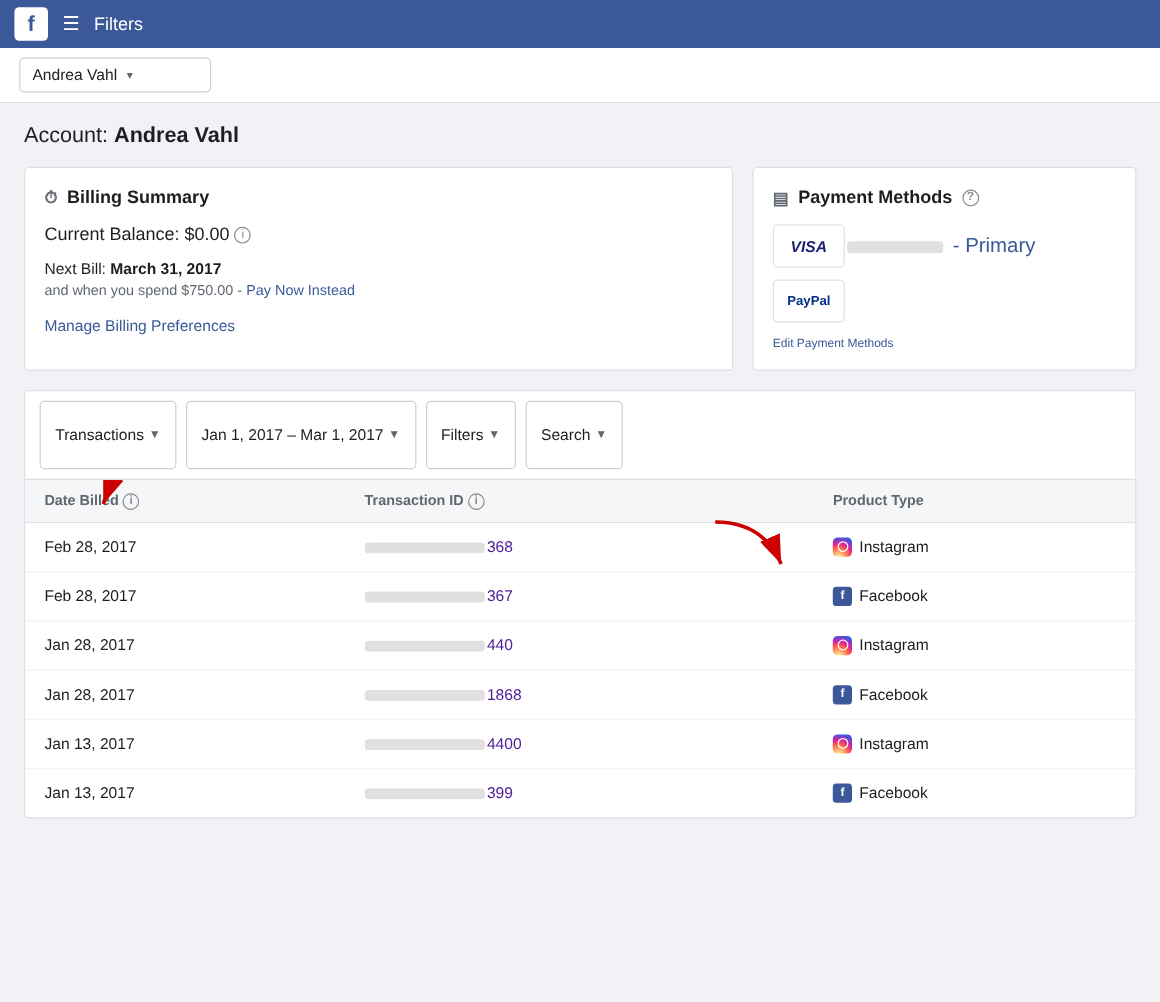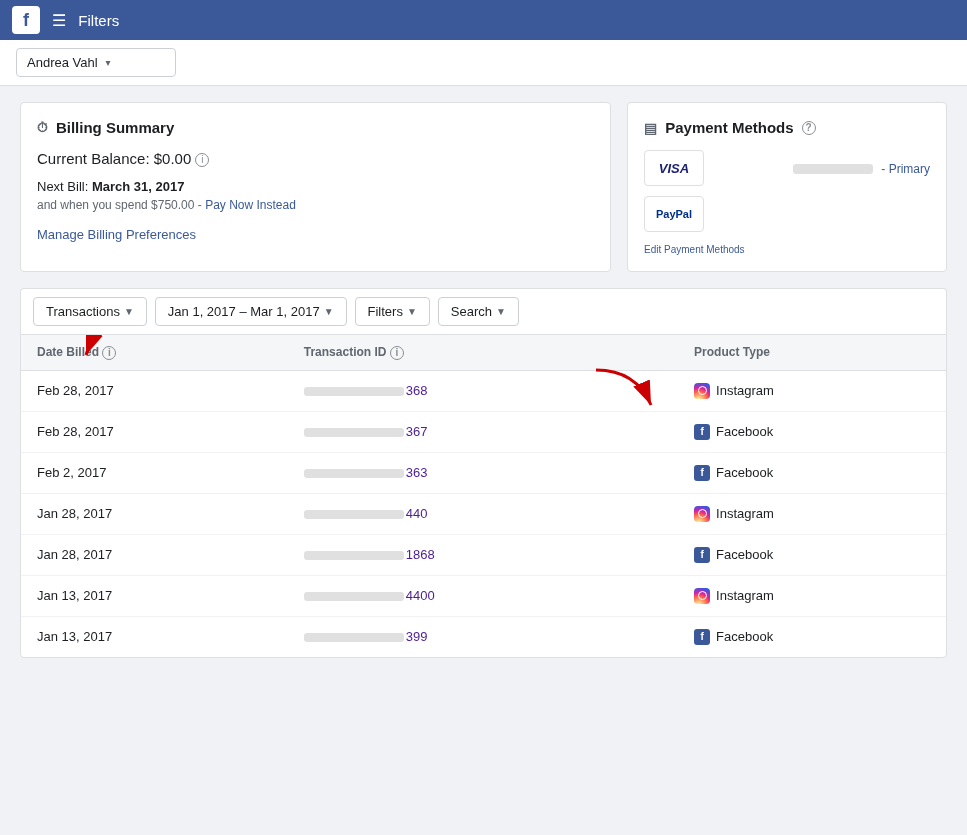--- a/index.html
+++ b/index.html
@@ -151,22 +151,21 @@
       color: #3b5998;
       cursor: pointer;
       text-decoration: none;
     }
 
     
     .payment-item {
       display: flex;
       align-items: center;
       margin-bottom: 10px;
-      gap: 22px;
-      text-align: right;
+      gap: 2px;
     }
     .payment-logo {
       width: 60px;
       height: 36px;
       border: 1px solid #dddfe2;
       border-radius: 4px;
       display: flex;
       align-items: center;
       justify-content: center;
       font-weight: 900;
@@ -180,21 +179,21 @@
     }
     .payment-blur {
       display: inline-block;
       width: 80px;
       height: 10px;
       background: #e0e0e0;
       border-radius: 3px;
       vertical-align: middle;
     }
     .payment-tag {
-      font-size: 12px;
+      font-size: 17px;
       color: #3b5998;
       margin-left: 4px;
     }
     .edit-payment-link {
       display: block;
       margin-top: 12px;
       color: #3b5998;
       font-size: 10px;
       text-decoration: none;
       cursor: pointer;
@@ -207,21 +206,21 @@
       border-bottom: none;
       border-radius: 4px 4px 0 0;
       padding: 8px 12px;
       display: flex;
       align-items: center;
       gap: 8px;
     }
     .toolbar-btn {
       border: 1px solid #ccd0d5;
       border-radius: 4px;
-      padding: 6px 12px;
+      padding: 20px 12px;
       background: #fff;
       font-size: 13px;
       cursor: pointer;
       display: flex;
       align-items: center;
       gap: 4px;
       color: #1c1e21;
     }
     .toolbar-btn-primary {
       background: #fff;
@@ -337,20 +336,24 @@
 
 <div class="account-bar">
   <div class="account-selector">
     <span class="account-selector-name">Andrea Vahl</span>
     <span class="chevron-down">▾</span>
   </div>
 </div>
 
 <div class="page-content">
 
+  <div class="page-title">
+    <span>Account:</span>
+    <strong>Andrea Vahl</strong>
+  </div>
 
   <div class="main-grid">
 
     <div class="card">
       <div class="card-title">
         <span class="card-title-icon">⏱</span>
         <span>Billing Summary</span>
       </div>
       <div class="balance-row">
         <span>Current Balance:</span>
@@ -453,30 +456,20 @@
             <td>
               <div class="product-type-cell">
                 <span class="ig-icon-small"></span>
                 <span>Instagram</span>
               </div>
             </td>
           </tr>
           <tr>
             <td>Feb 28, 2017</td>
             <td><span class="transaction-blur"></span><a class="transaction-link">367</a></td>
-            <td>
-              <div class="product-type-cell">
-                <span class="fb-icon-small">f</span>
-                <span>Facebook</span>
-              </div>
-            </td>
-          </tr>
-          <tr>
-            <td>Feb 2, 2017</td>
-            <td><span class="transaction-blur"></span><a class="transaction-link">363</a></td>
             <td>
               <div class="product-type-cell">
                 <span class="fb-icon-small">f</span>
                 <span>Facebook</span>
               </div>
             </td>
           </tr>
           <tr>
             <td>Jan 28, 2017</td>
             <td><span class="transaction-blur"></span><a class="transaction-link">440</a></td>

